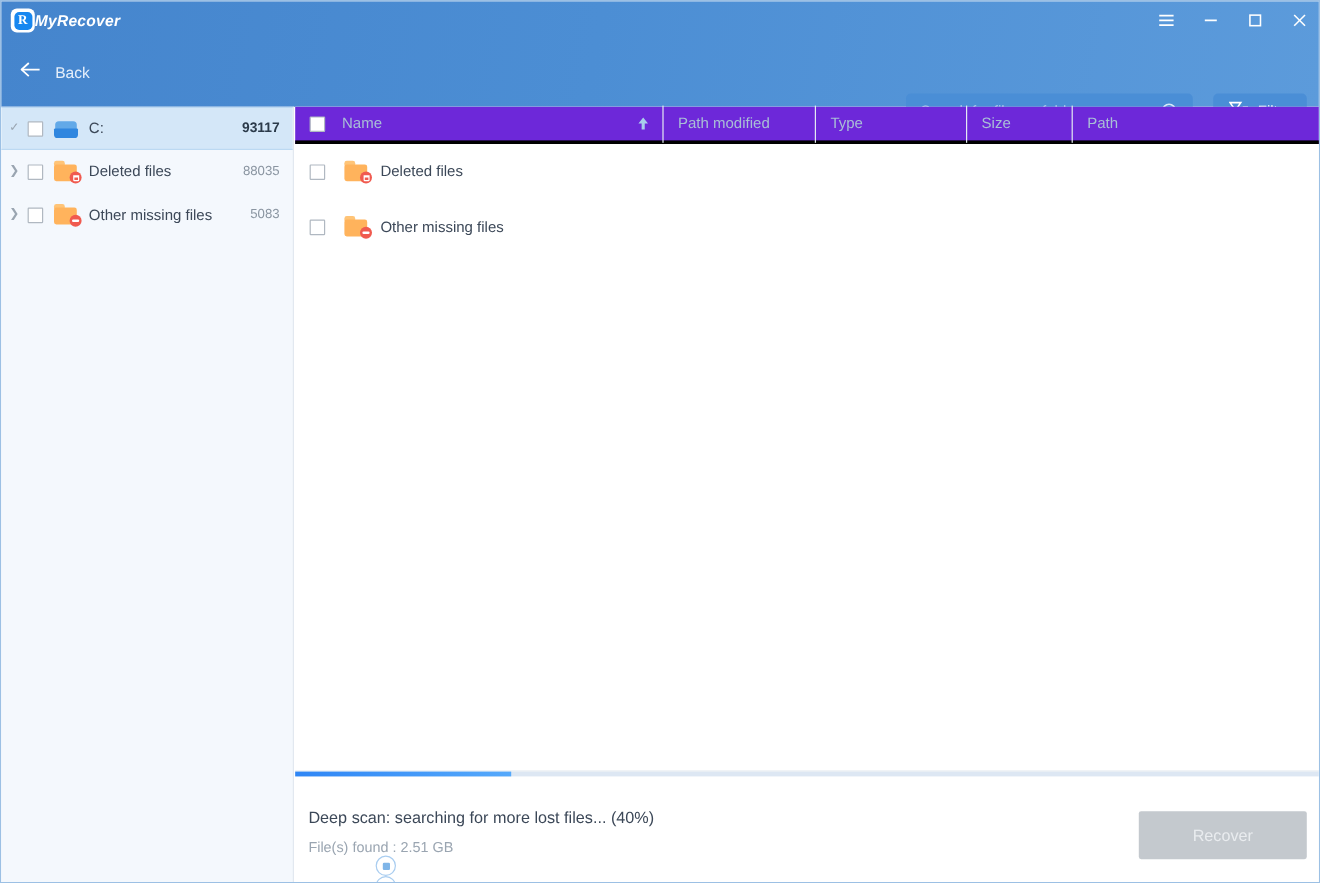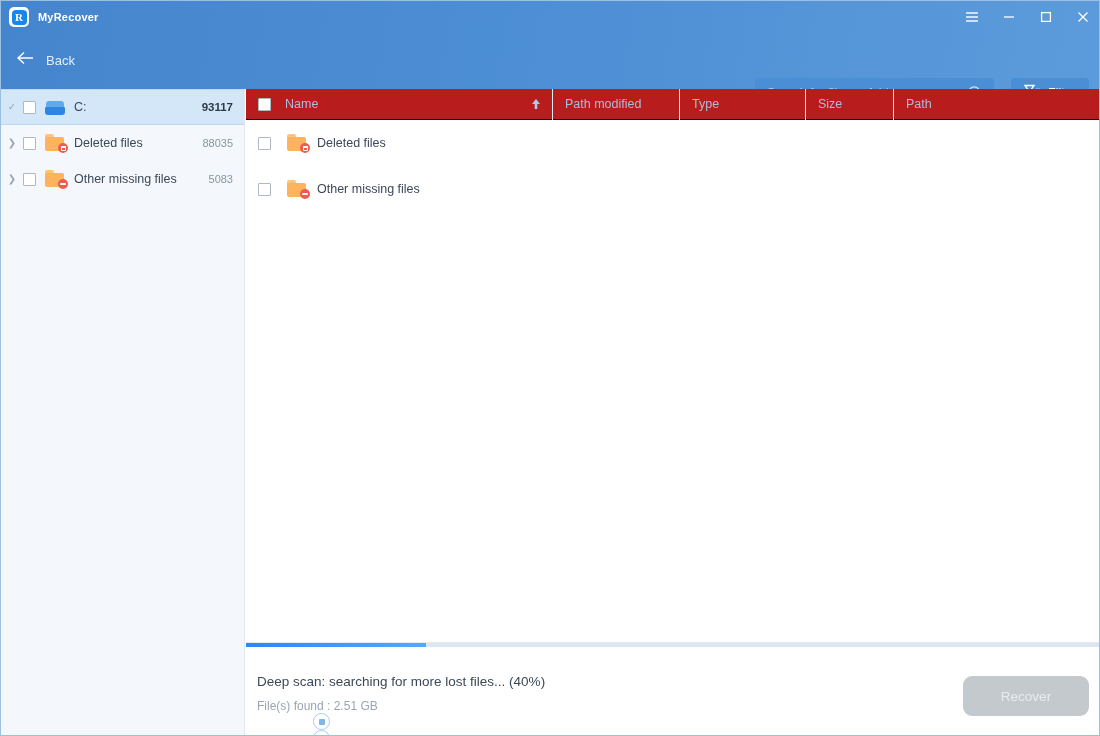--- a/index.html
+++ b/index.html
@@ -53,25 +53,25 @@
     background: #1787f0;
     color: #ffffff;
     font-size: 11px;
     font-weight: bold;
     line-height: 15px;
     text-align: center;
     font-family: "Liberation Serif", serif;
   }
 
   .app-title {
-    margin-left: 9px;
     color: #ffffff;
-    font-size: 11px;
+    font-size: 13px;
     font-weight: bold;
     letter-spacing: .2px;
+    font-style: italic;
   }
 
   .win-controls {
     position: absolute;
     right: 0; top: 0;
     height: 32px;
     display: flex;
     align-items: center;
   }
   .win-btn {
@@ -209,22 +209,22 @@
     position: absolute;
     left: 245px; top: 88px;
     width: 855px;
     height: 553px;
     background: #ffffff;
   }
 
   .col-header {
     position: relative;
     height: 31px;
-    background: #b91c1c;
-    border-bottom: 1px solid #000000;
+    background: #6d28d9;
+    border-bottom: 3px solid #000000;
     display: flex;
     align-items: center;
   }
   .col {
     position: relative;
     height: 31px;
     display: flex;
     align-items: center;
     color: #a9bfd6;
     font-size: 12.5px;
@@ -381,23 +381,23 @@
   }
   .pause-glyph i {
     width: 2px; height: 7px;
     background: #7fb5e8;
     display: block;
   }
 
   .recover-btn {
     position: absolute;
     right: 12px; top: 33px;
-    width: 126px; height: 40px;
+    width: 140px; height: 40px;
     background: #c4c9ce;
-    border-radius: 9px;
+    border-radius: 2px;
     color: #e9ecef;
     font-size: 13.5px;
     display: flex;
     align-items: center;
     justify-content: center;
     cursor: default;
   }
 </style>
 </head>
 <body>

